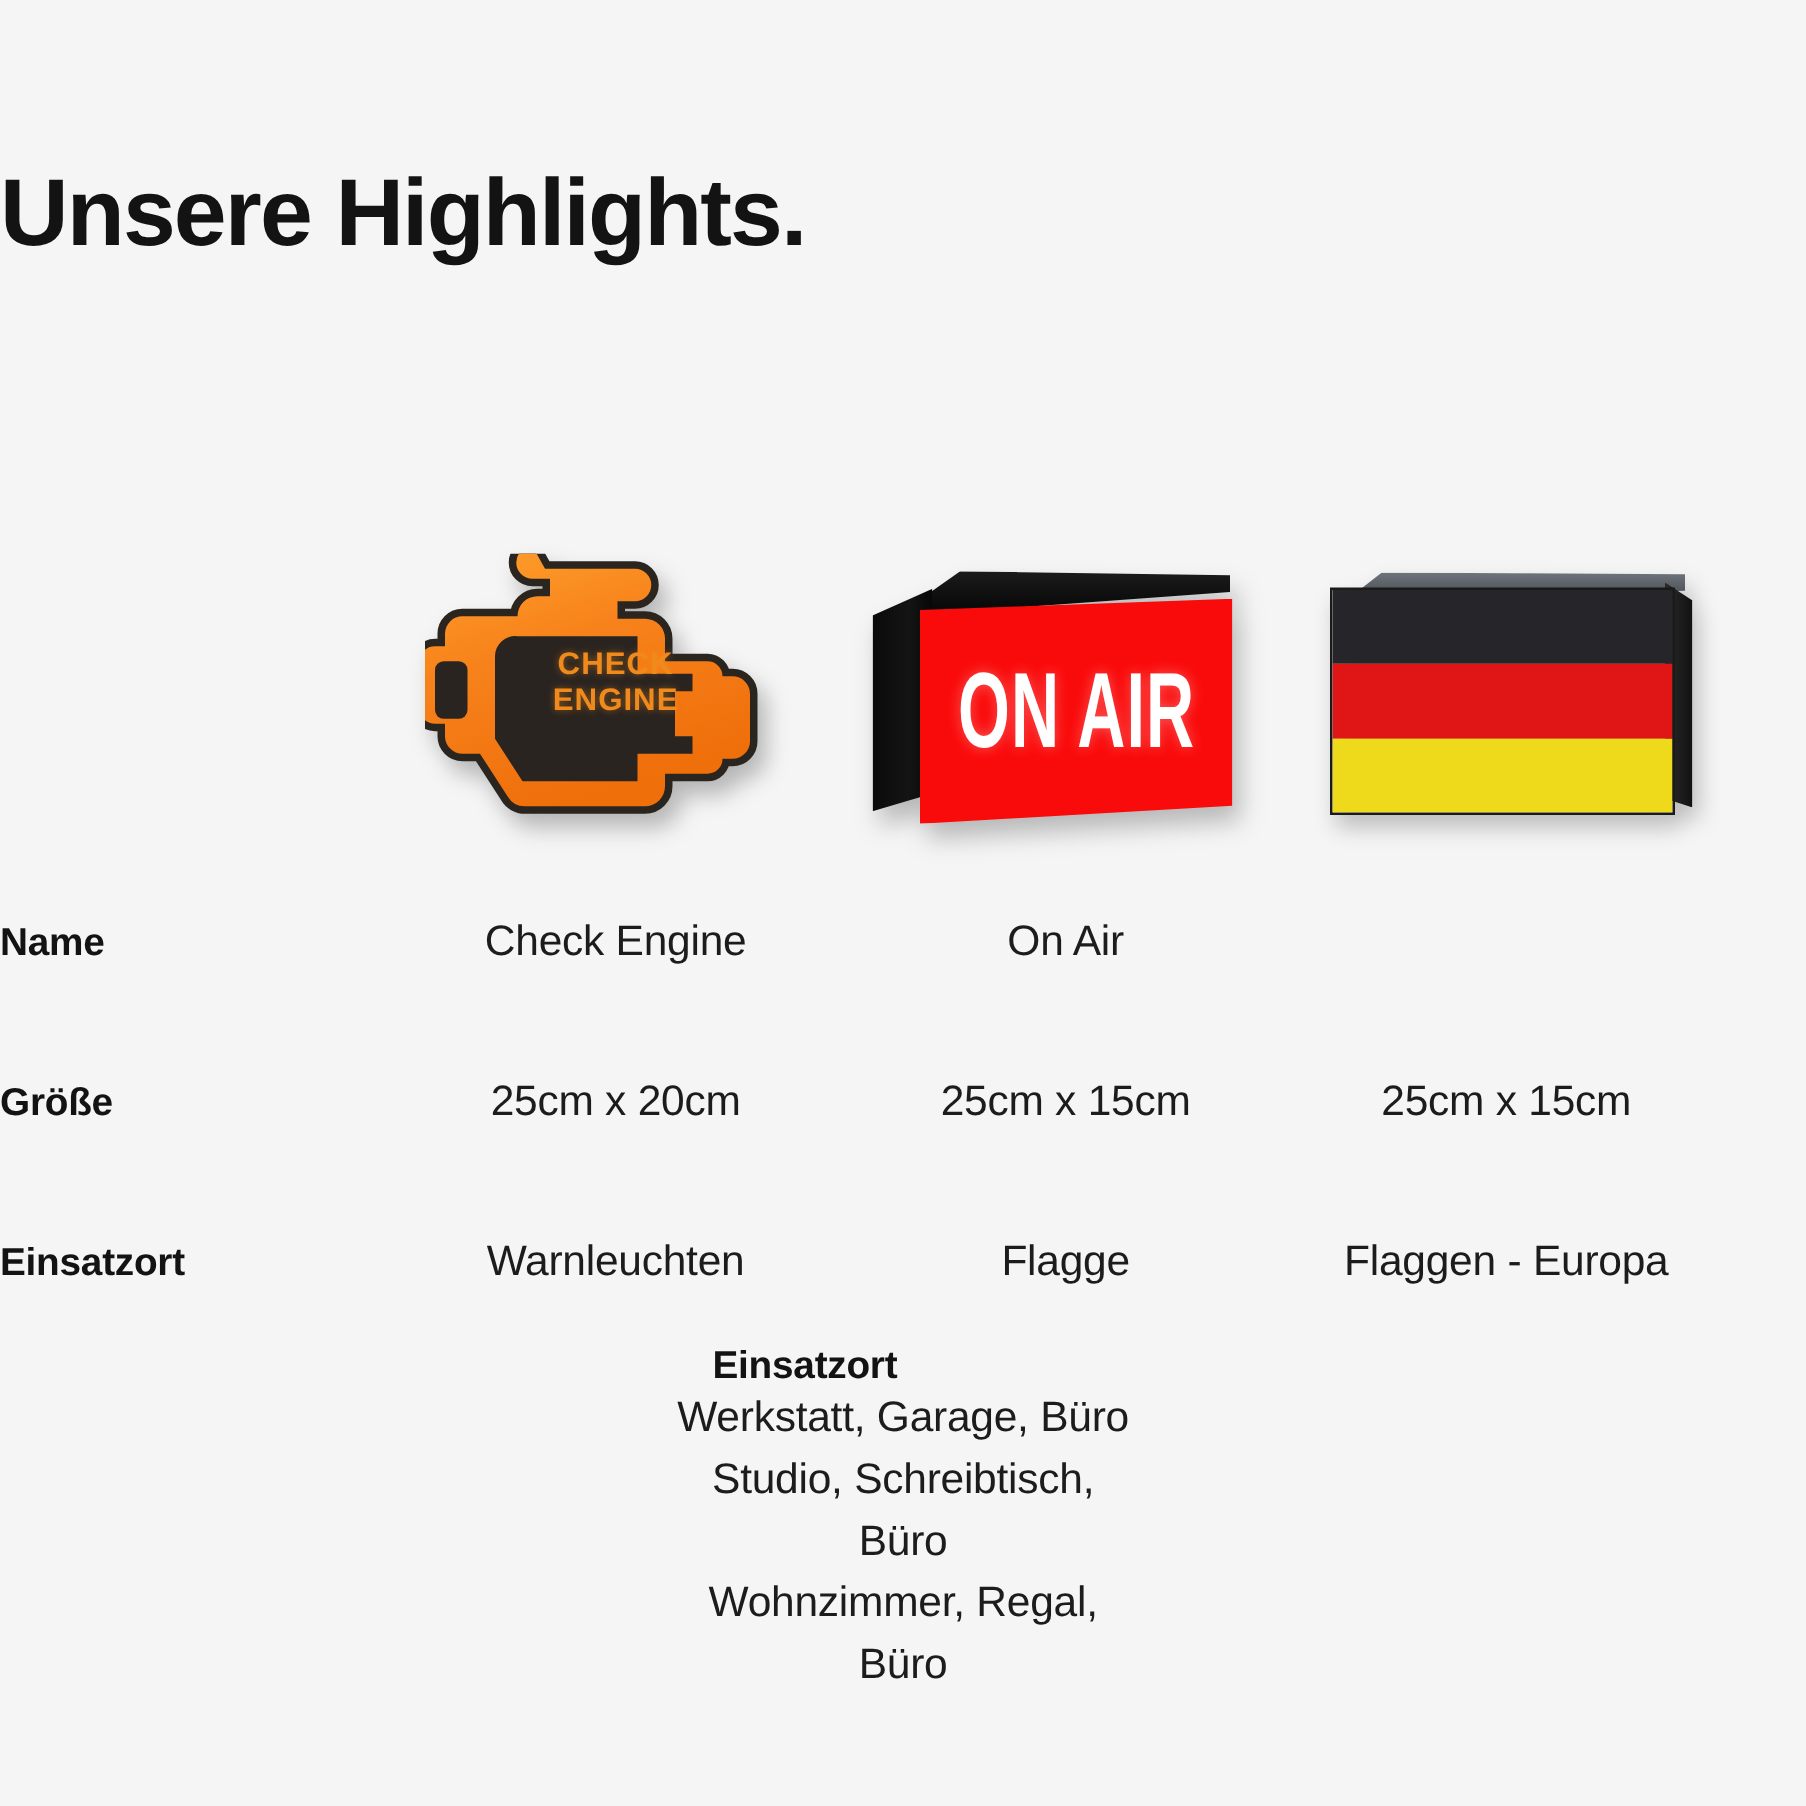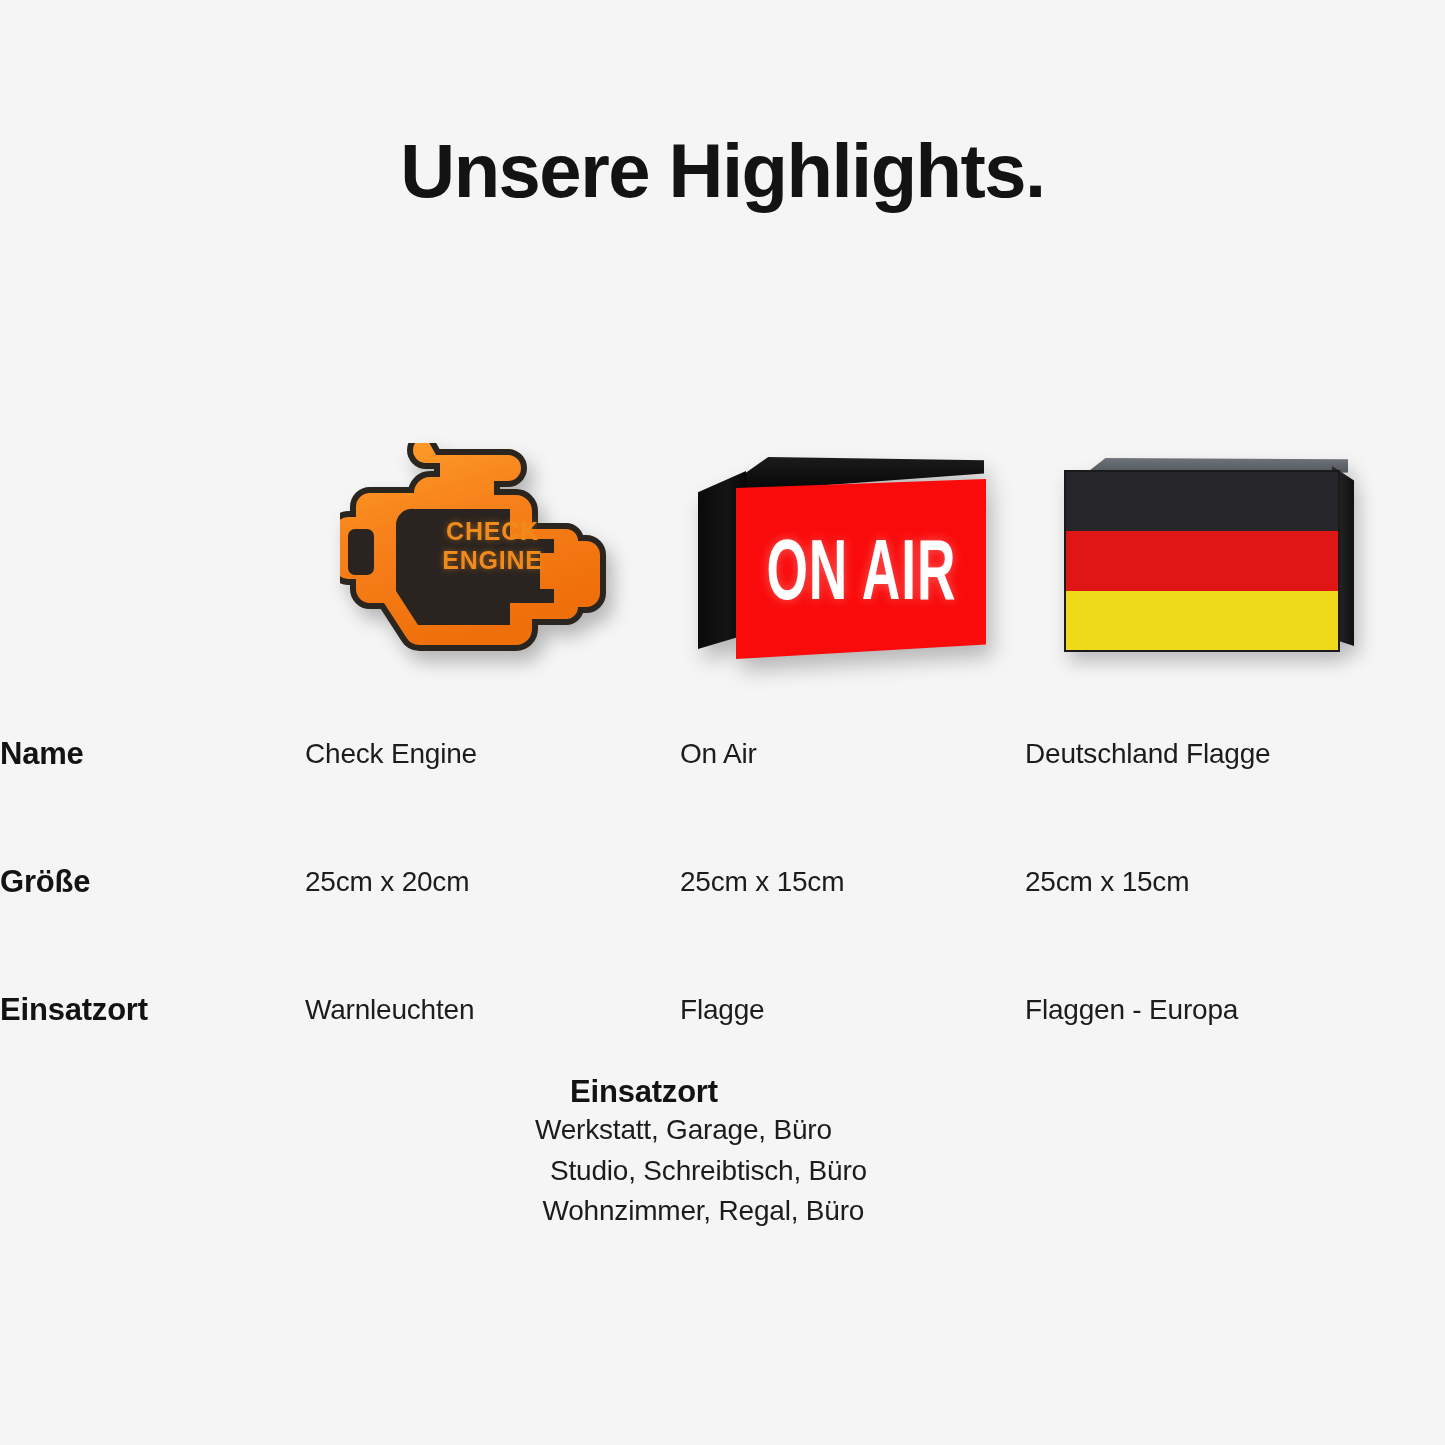--- a/index.html
+++ b/index.html
@@ -19,21 +19,20 @@
     background: #f5f5f5;
     overflow: hidden;
   }
 
   
   .page-title {
     position: absolute;
     top: 133px;
     left: 0;
     width: 1445px;
-    text-align: center;
     font-size: 76px;
     font-weight: 700;
     letter-spacing: -1.5px;
     color: #131313;
     line-height: 1;
   }
 
   
   .product-row {
     position: absolute;
@@ -174,23 +173,24 @@
   .spec-row.r3 { height: 175px; flex-direction: column; }
 
   .spec-label {
     width: 305px;
     font-size: 31px;
     font-weight: 700;
     color: #131313;
     letter-spacing: -0.2px;
   }
   .spec-value {
-    font-size: 28px;
+    font-size: 34px;
     font-weight: 400;
     color: #1c1c1c;
+    text-align: center;
     line-height: 1.45;
     letter-spacing: -0.2px;
   }
   .spec-value.v0 { width: 375px; }
   .spec-value.v1 { width: 345px; }
   .spec-value.v2 { width: 360px; }
 </style>
 </head>
 <body>
 
@@ -250,21 +250,20 @@
     </div>
 
   </div>
 
   <div class="spec-table">
 
     <div class="spec-row r0">
       <div class="spec-label">Name</div>
       <div class="spec-value v0">Check Engine</div>
       <div class="spec-value v1">On Air</div>
-      <div class="spec-value v2">Deutschland Flagge</div>
     </div>
 
     <div class="spec-row r1">
       <div class="spec-label">Größe</div>
       <div class="spec-value v0">25cm x 20cm</div>
       <div class="spec-value v1">25cm x 15cm</div>
       <div class="spec-value v2">25cm x 15cm</div>
     </div>
 
     <div class="spec-row r2">

